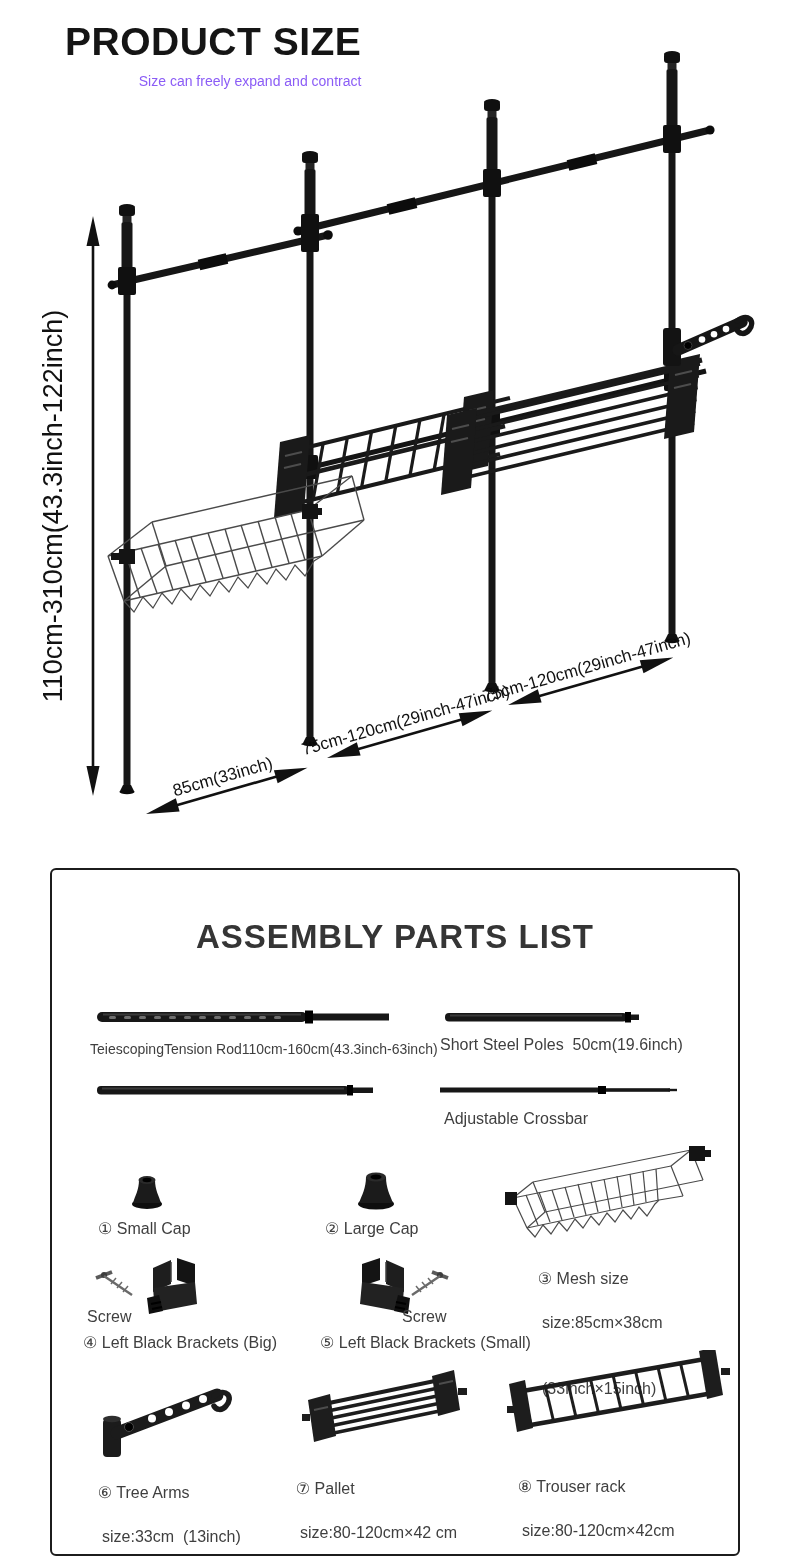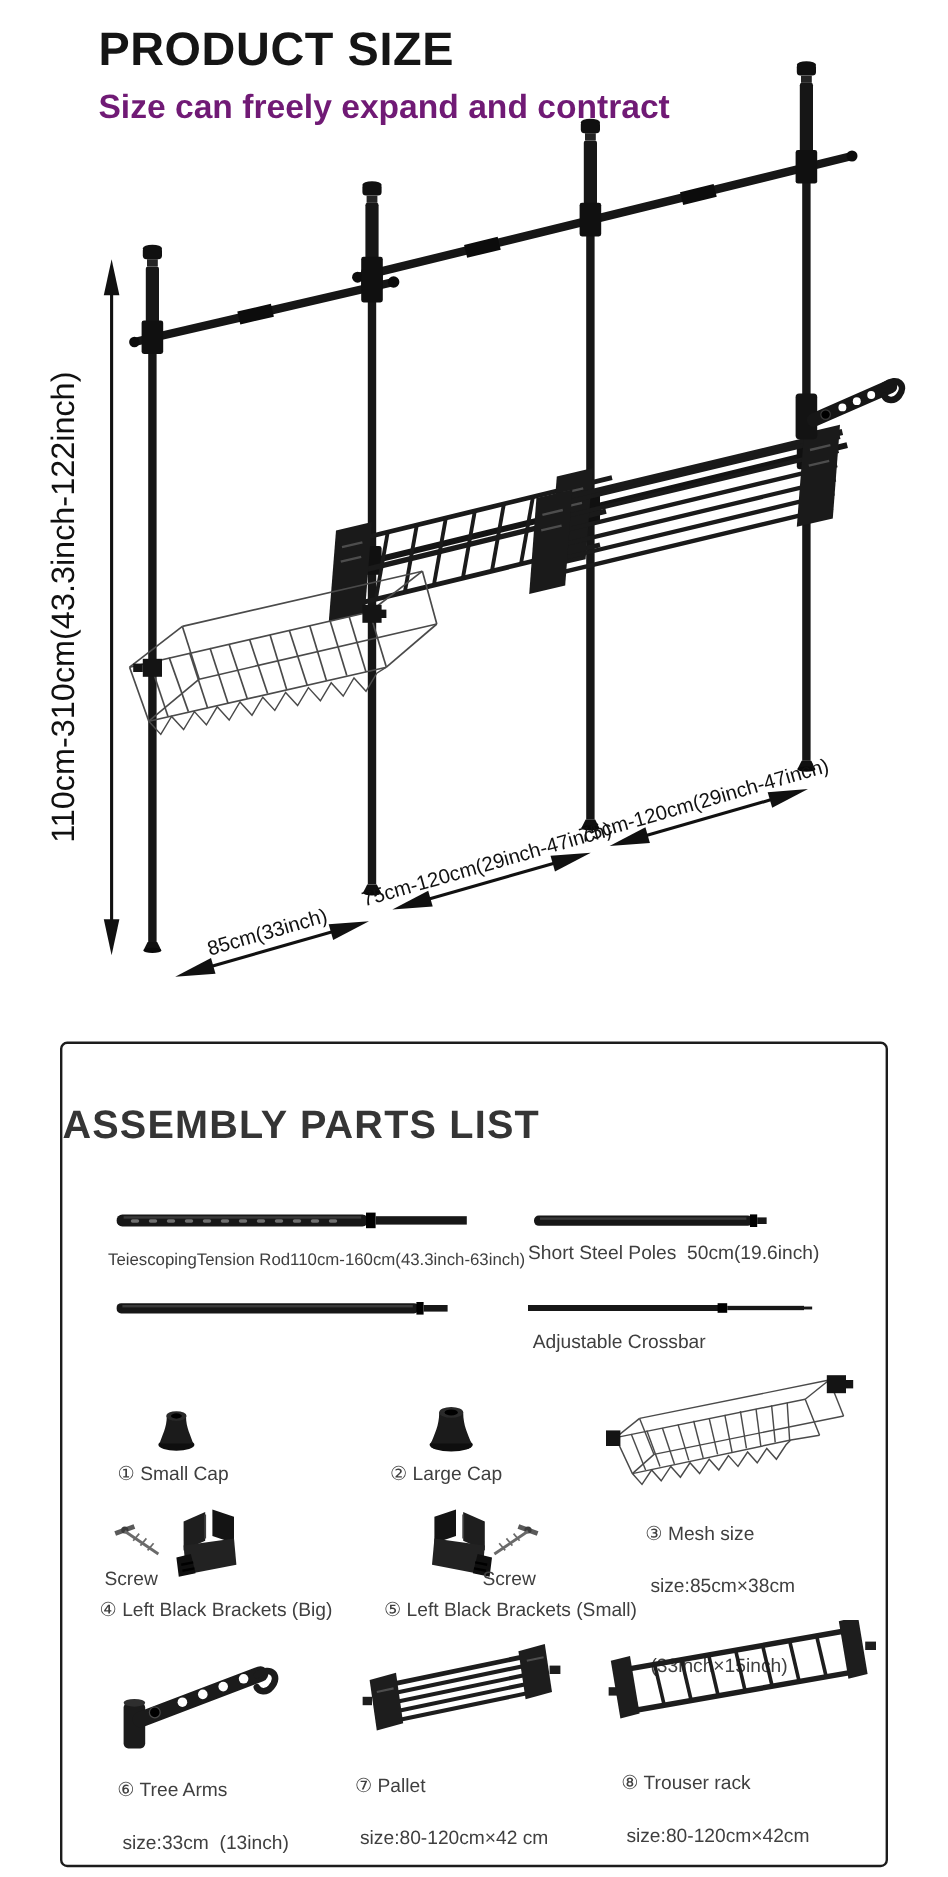--- a/index.html
+++ b/index.html
@@ -1,23 +1,23 @@
 <!DOCTYPE html>
 <html><head>
 <meta charset="utf-8">
 <style>
   html,body{margin:0;padding:0;}
   body{width:790px;height:1564px;background:#ffffff;font-family:"Liberation Sans",sans-serif;position:relative;overflow:hidden;}
-  .header{position:absolute;left:82px;top:20px;}
+  .header{position:absolute;left:65px;top:20px;text-align:right;}
   .header h1{margin:0;font-size:39px;font-weight:900;letter-spacing:.5px;color:#151515;}
-  .header .sub{margin-top:9px;font-size:28px;font-weight:700;color:#701a75;}
+  .header .sub{margin-top:9px;font-size:14px;font-weight:400;color:#8b5cf6;}
   svg.diagram{position:absolute;left:0;top:0;}
   svg text{font-family:"Liberation Sans",sans-serif;}
   .parts-box{position:absolute;left:50px;top:868px;width:686px;height:684px;border:2px solid #1c1c1c;border-radius:6px;background:#fff;}
-  .parts-title{position:absolute;top:48px;left:0;width:100%;font-size:33px;font-weight:700;color:#353535;letter-spacing:1px;}
+  .parts-title{position:absolute;top:48px;left:0;width:100%;text-align:center;font-size:33px;font-weight:700;color:#353535;letter-spacing:1px;}
   .pb-abs{position:absolute;}
   .plabel{font-size:16px;color:#3f3f3f;white-space:pre;line-height:22px;}
   .plabel.small{font-size:14px;}
   .pblock{font-size:16px;color:#3f3f3f;line-height:22px;white-space:pre;}
   .pblock .ind{display:block;padding-left:22px;}
 </style>
 </head>
 <body>
 
 <div class="header">

